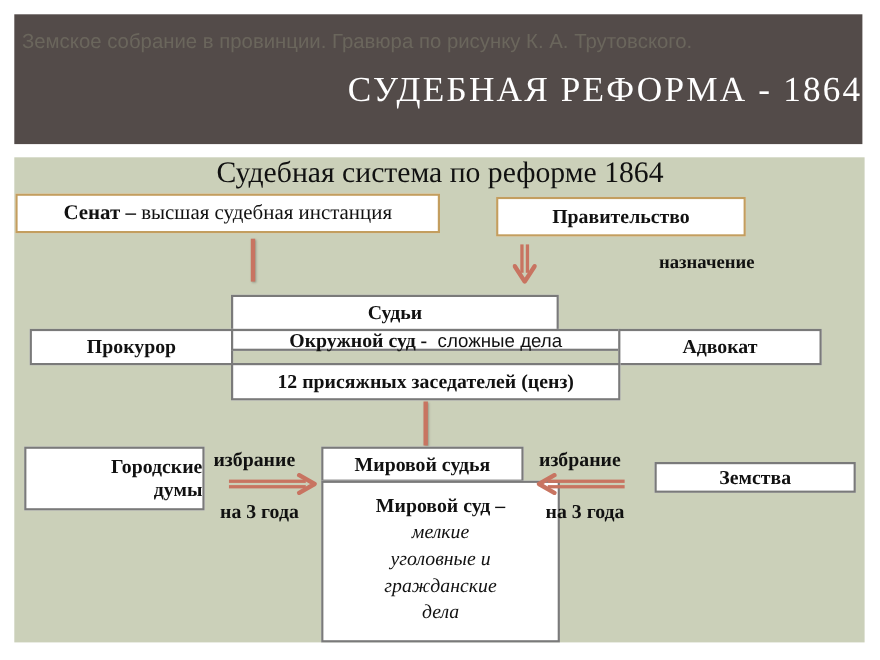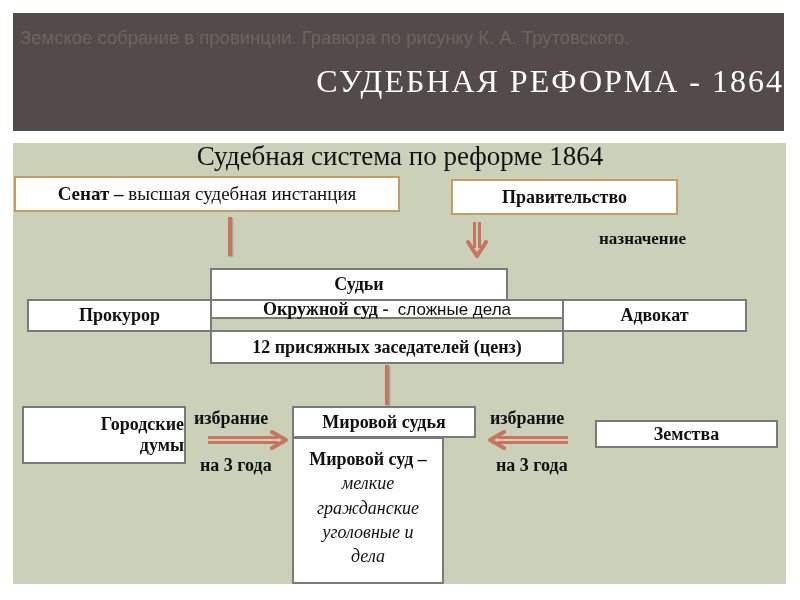--- a/index.html
+++ b/index.html
@@ -110,25 +110,25 @@
 <svg style="position:absolute; left:208px; top:430px;" width="82" height="20" viewBox="0 0 82 20">
   <rect x="0" y="6" width="70" height="3" fill="#c87461"></rect>
   <rect x="0" y="11" width="70" height="3" fill="#c87461"></rect>
   <path d="M64 2 L78 10 L64 18" stroke="#c87461" stroke-width="4" fill="none" stroke-linecap="round" stroke-linejoin="round"></path>
 </svg>
 <div class="label" style="left:200px; top:455px;">на 3 года</div>
 
 <div class="box" style="left:292px; top:406px; width:184px; height:32px;">
   <b>Мировой судья</b>
 </div>
-<div class="box" style="left:292px; top:437px; width:152px; height:147px; flex-direction:column; justify-content:flex-start; padding-top:8px; line-height:1.35;">
+<div class="box" style="left:292px; top:437px; width:217px; height:147px; flex-direction:column; justify-content:flex-start; padding-top:8px; line-height:1.35;">
   <b>Мировой суд –</b>
   <span class="plain">мелкие</span>
+  <span class="plain">уголовные и</span>
   <span class="plain">гражданские</span>
-  <span class="plain">уголовные и</span>
   <span class="plain">дела</span>
 </div>
 
 <div class="label" style="left:490px; top:408px;">избрание</div>
 <svg style="position:absolute; left:486px; top:430px;" width="82" height="20" viewBox="0 0 82 20">
   <rect x="12" y="6" width="70" height="3" fill="#c87461"></rect>
   <rect x="12" y="11" width="70" height="3" fill="#c87461"></rect>
   <path d="M18 2 L4 10 L18 18" stroke="#c87461" stroke-width="4" fill="none" stroke-linecap="round" stroke-linejoin="round"></path>
 </svg>
 <div class="label" style="left:496px; top:455px;">на 3 года</div>

